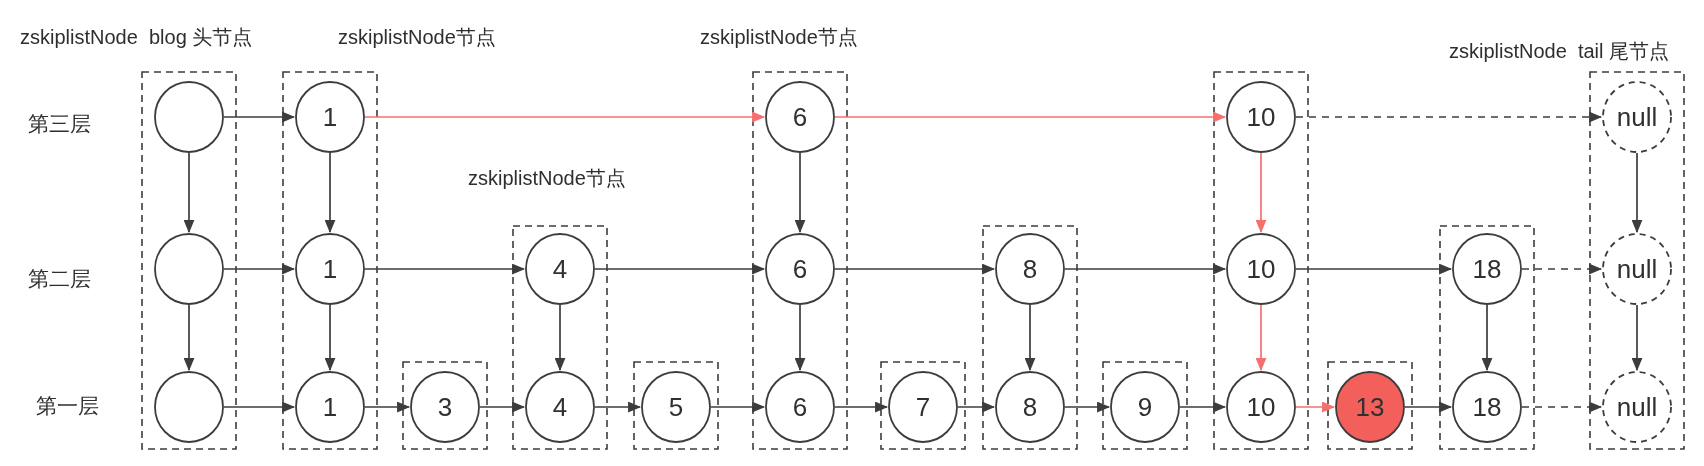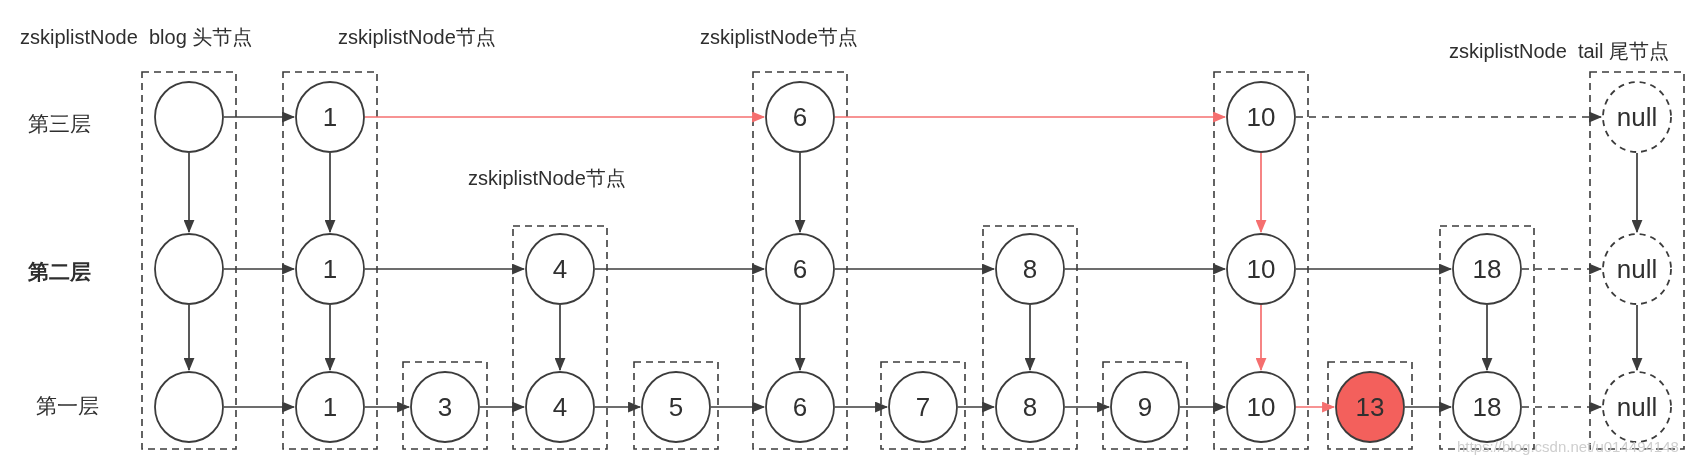--- a/index.html
+++ b/index.html
@@ -8,21 +8,21 @@
   #graph{position:absolute;left:0;top:0;}
   .lbl{position:absolute;font-size:20px;color:#2e2e2e;white-space:pre;line-height:1.15;}
   #tl0{left:20px;top:26px;}
   #tl1{left:338px;top:26px;}
   #tl2{left:700px;top:26px;}
   #tl3{left:1127px;top:27px;}
   #tl4{left:1449px;top:40px;}
   #ml{left:468px;top:167px;}
   .rl{font-size:21px;color:#2e2e2e;}
   #rl0{left:28px;top:104px;margin-top:8px;}
-  #rl1{left:28px;top:260px;font-weight:bold;}
+  #rl1{left:28px;top:267px;}
   #rl2{left:36px;top:394px;}
   #wm{left:1457px;top:438px;font-size:15px;color:#c9c9c9;opacity:0.9;white-space:pre;}
 </style>
 </head>
 <body>
 
 <div id="stage">
   <svg id="graph" width="1704" height="466" viewBox="0 0 1704 466">
       <defs>
         <marker id="ah-black" viewBox="0 0 12 10" refX="11" refY="5" markerWidth="13" markerHeight="11" orient="auto" markerUnits="userSpaceOnUse">
@@ -135,14 +135,13 @@
   <div class="lbl" id="tl0">zskiplistNode  blog 头节点</div>
   <div class="lbl" id="tl1">zskiplistNode节点</div>
   <div class="lbl" id="tl2">zskiplistNode节点</div>
   <div class="lbl" id="tl4">zskiplistNode  tail 尾节点</div>
   <div class="lbl" id="ml">zskiplistNode节点</div>
 
   <div class="lbl rl" id="rl0">第三层</div>
   <div class="lbl rl" id="rl1">第二层</div>
   <div class="lbl rl" id="rl2">第一层</div>
 
-  <div class="lbl" id="wm">https://blog.csdn.net/u014494148</div>
 </div>
 
 </body></html>

